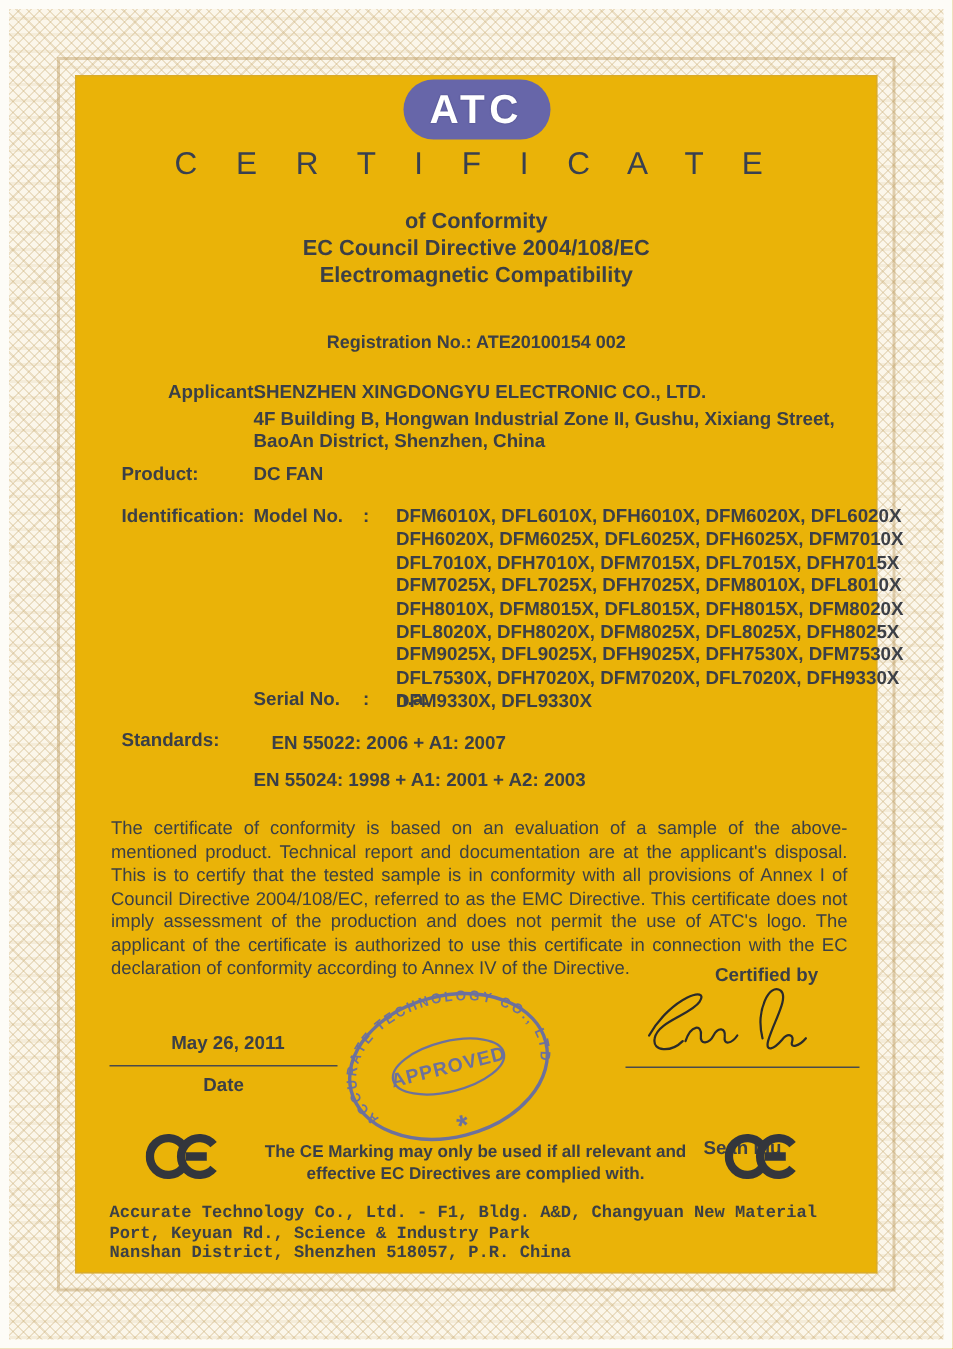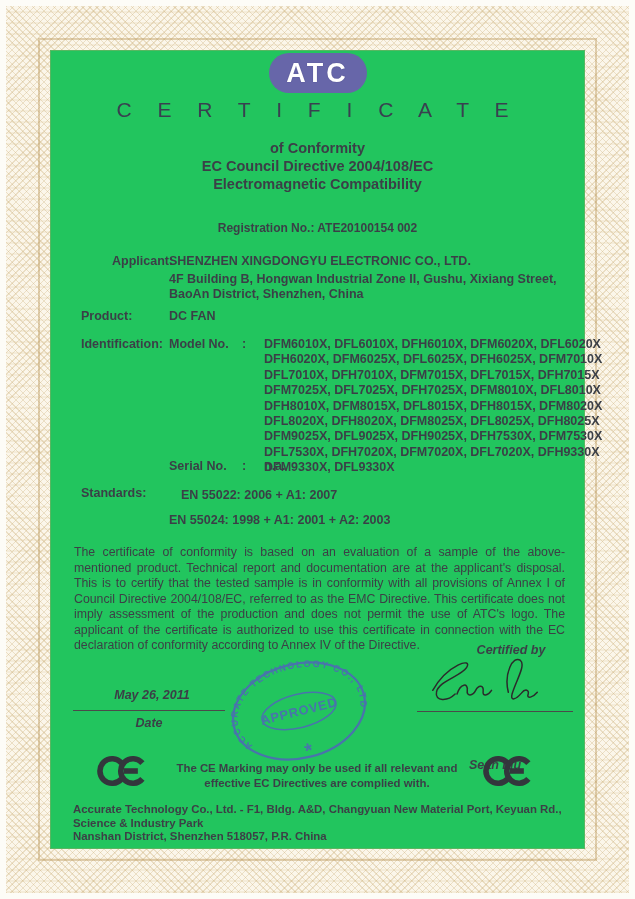--- a/index.html
+++ b/index.html
@@ -16,21 +16,21 @@
       repeating-linear-gradient(45deg, rgba(201,172,116,.32) 0 1px, transparent 1px 5px),
       repeating-linear-gradient(135deg, rgba(201,172,116,.32) 0 1px, transparent 1px 5px),
       repeating-linear-gradient(0deg, rgba(214,190,140,.18) 0 2px, transparent 2px 11px),
       #fbf6ea;
   }
   .frame-line{
     position:absolute;inset:38px;
     border:2px solid rgba(188,156,98,.45);
   }
   .content{
-    position:absolute;inset:50px;background:#22c55e;
+    position:absolute;inset:50px;background:#eab308;
     border:1px solid rgba(188,158,104,.35);
   }
   .abs{position:absolute;}
   .center{text-align:center;}
   
   .logo{
     left:50%;top:2px;transform:translateX(-50%);
     width:98px;height:40px;border-radius:21px;
     background:#6766a9;display:flex;align-items:center;justify-content:center;
   }
@@ -44,23 +44,23 @@
   
   .lbl{left:30px;font-size:12.5px;font-weight:bold;}
   .val{font-size:12.5px;font-weight:bold;line-height:15.4px;}
   .models div{white-space:nowrap;}
   
   .para{
     left:23px;top:494px;width:491px;font-size:12.3px;line-height:15.5px;
     text-align:justify;color:#3c4046;
   }
   .sigline{border-top:1.5px solid #4a4a4a;height:0;}
-  .small-b{font-size:12.5px;font-weight:bold;font-style:italic;}
+  .small-b{font-size:12.5px;font-weight:bold;}
   .ce-note{font-size:11.4px;font-weight:bold;line-height:14.5px;}
-  .footer{font-size:11.4px;font-weight:bold;line-height:13.5px;color:#3c4046;}
+  .footer{font-size:11.4px;font-weight:bold;line-height:13.5px;color:#3c4046;font-family:Liberation Mono, monospace;}
   .contacts{display:flex;justify-content:space-between;}
   svg{display:block;}
 </style>
 </head>
 <body>
 
 <div class="page">
   <div class="frame"></div>
   <div class="frame-line"></div>
 

